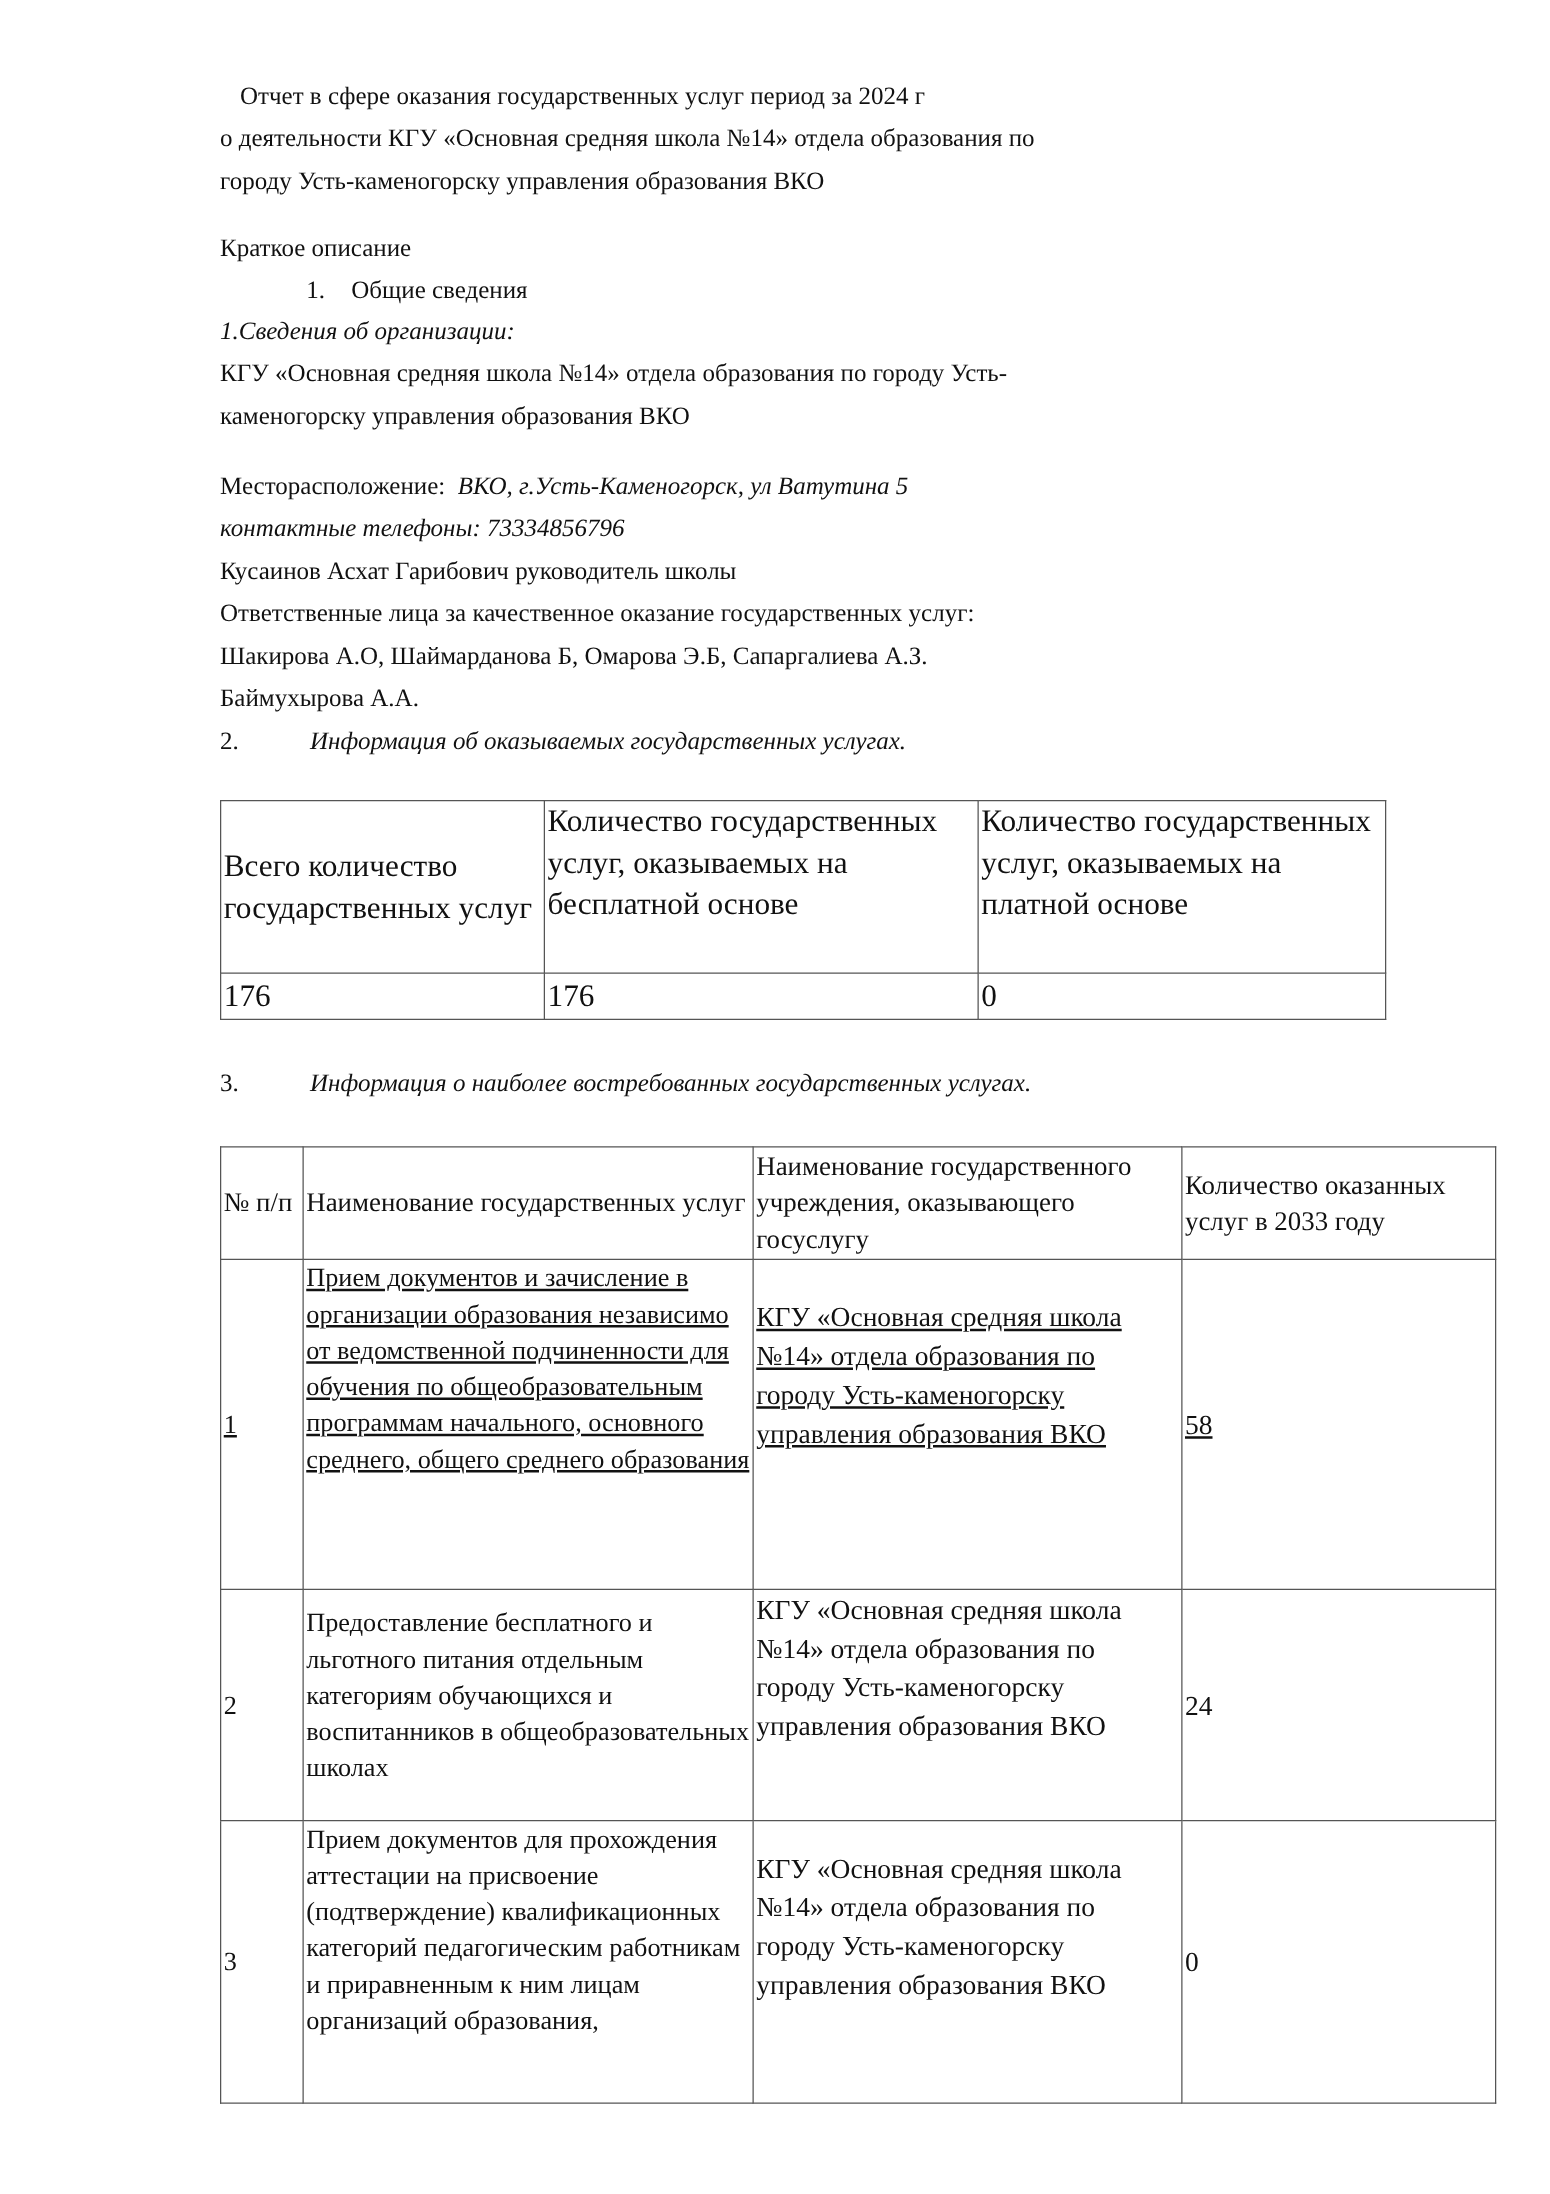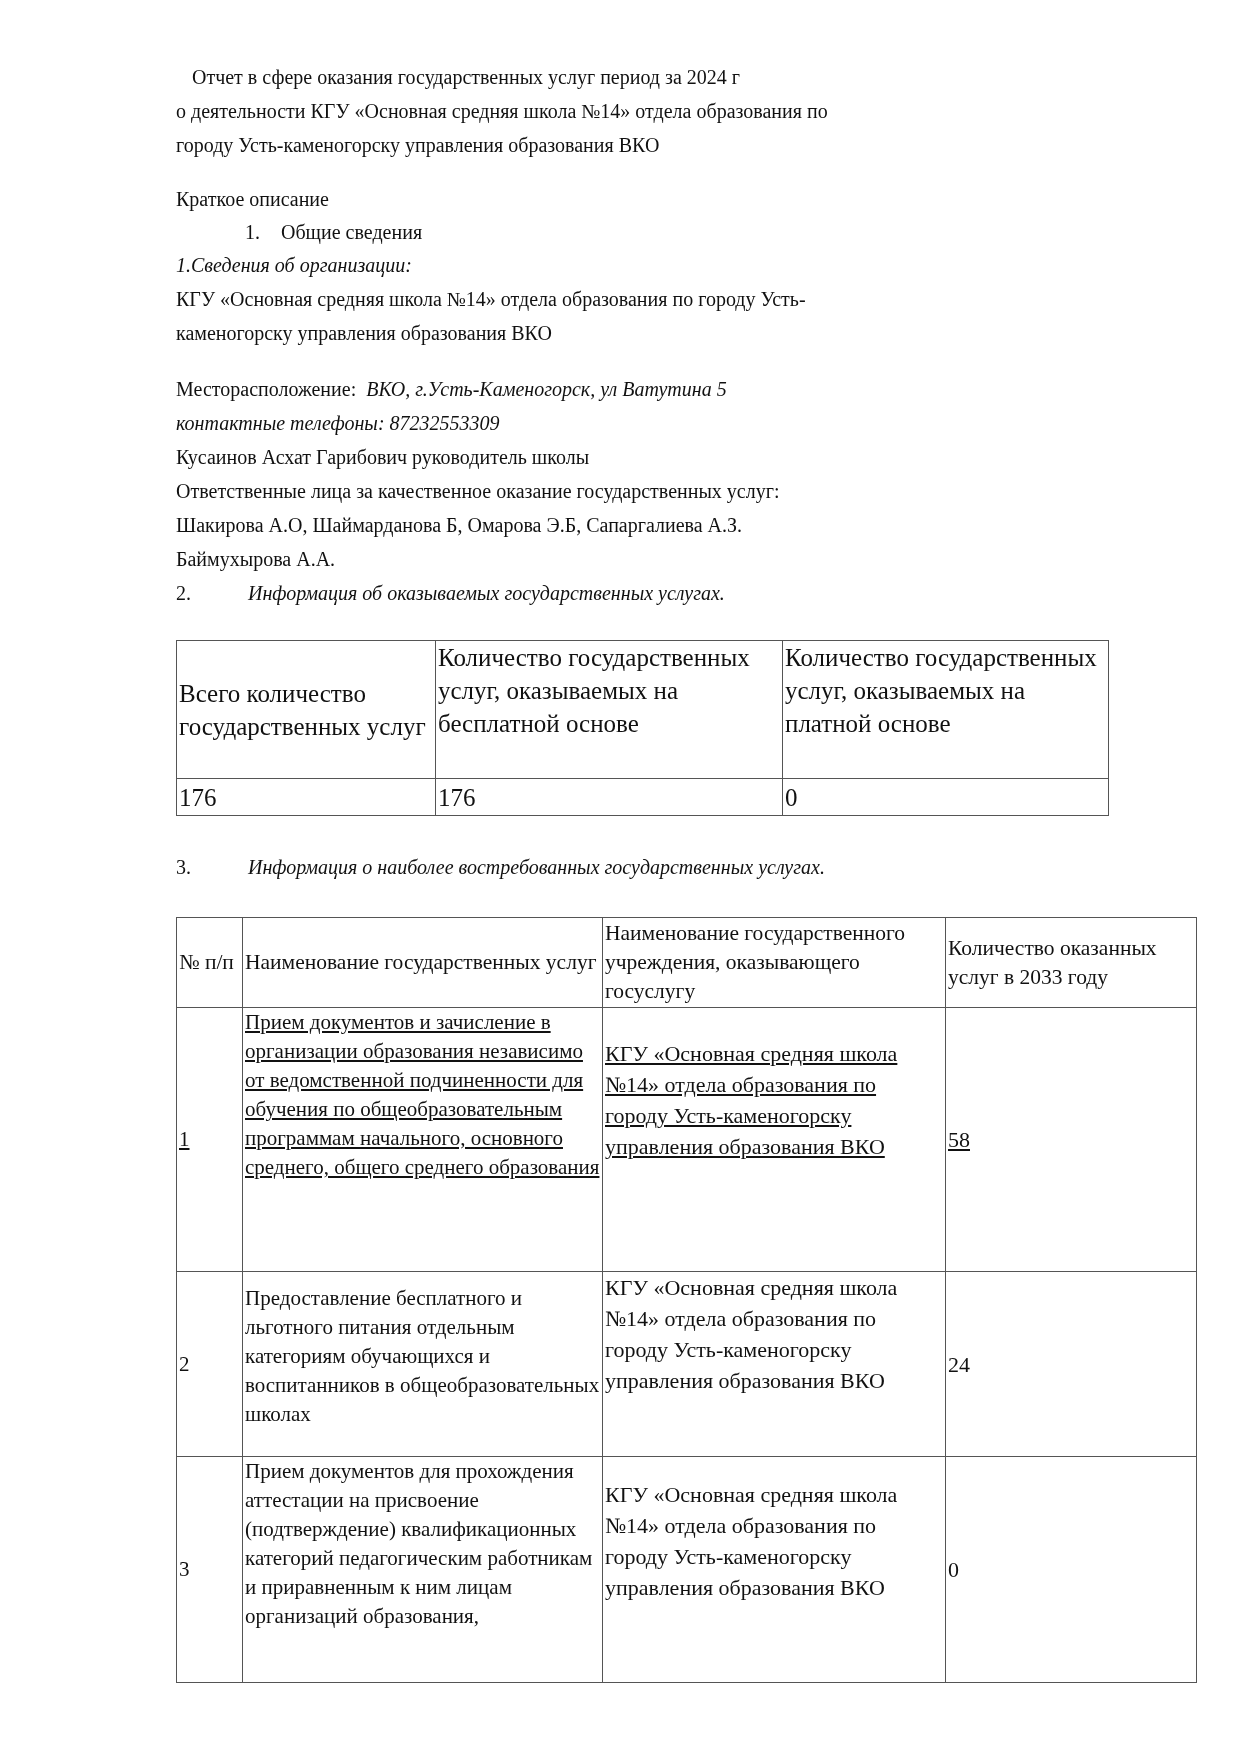--- a/index.html
+++ b/index.html
@@ -60,21 +60,21 @@
   <div class="line title2">о деятельности КГУ «Основная средняя школа №14» отдела образования по</div>
   <div class="line title3">городу Усть-каменогорску управления образования ВКО</div>
 
   <div class="line brief">Краткое описание</div>
   <div class="line gen"><span class="num">1.</span><span>Общие сведения</span></div>
   <div class="line orgh it">1.Сведения об организации:</div>
   <div class="line org1">КГУ «Основная средняя школа №14» отдела образования по городу Усть-</div>
   <div class="line org2">каменогорску управления образования ВКО</div>
 
   <div class="line loc"><span>Месторасположение:</span>&nbsp;&nbsp;<span class="it">ВКО, г.Усть-Каменогорск, ул Ватутина 5</span></div>
-  <div class="line tel it"><span>контактные телефоны:</span> <span>87232553309</span></div>
+  <div class="line tel it"><span>контактные телефоны:</span> <span>73334856796</span></div>
   <div class="line head">Кусаинов Асхат Гарибович  руководитель  школы</div>
   <div class="line resp">Ответственные лица за качественное оказание государственных услуг:</div>
   <div class="line names">Шакирова А.О, Шаймарданова Б, Омарова Э.Б, Сапаргалиева А.З.</div>
   <div class="line names2">Баймухырова А.А.</div>
 
   <div class="line sec2 it"><span class="secnum">2.</span><span>Информация об оказываемых государственных услугах.</span></div>
 
   <table id="t1">
     <colgroup>
         <col style="width:259px">

